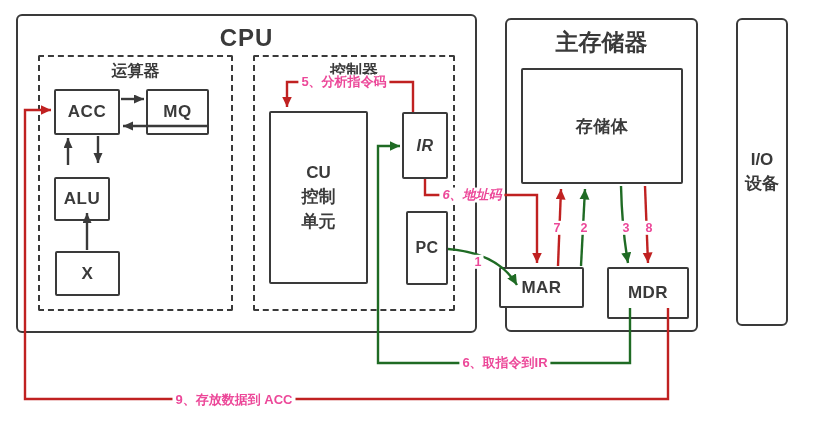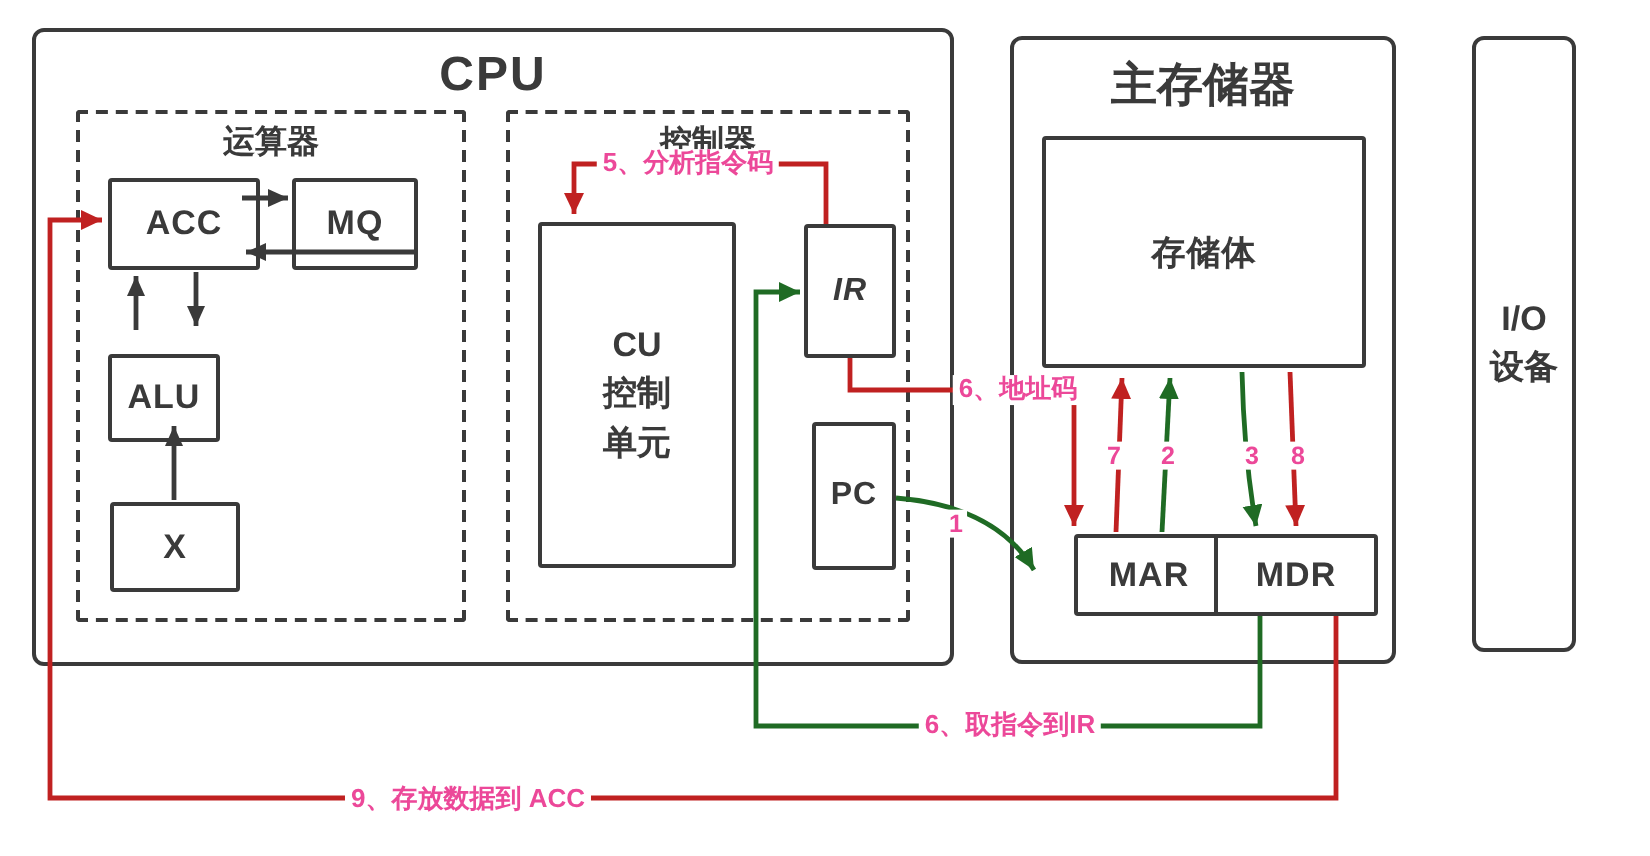--- a/index.html
+++ b/index.html
@@ -42,21 +42,21 @@
   </div>
 
   <div class="box dashed" style="left:38px;top:55px;width:195px;height:256px;">
     <div class="title-top sect-title">运算器</div>
   </div>
 
   <div class="box dashed" style="left:253px;top:55px;width:202px;height:256px;">
     <div class="title-top sect-title">控制器</div>
   </div>
 
-  <div class="box inner" style="left:54px;top:89px;width:76px;height:46px;">
+  <div class="box inner" style="left:54px;top:89px;width:66px;height:46px;">
     <span class="reg-label">ACC</span>
   </div>
   <div class="box inner" style="left:146px;top:89px;width:63px;height:46px;">
     <span class="reg-label">MQ</span>
   </div>
   <div class="box inner" style="left:54px;top:177px;width:56px;height:44px;">
     <span class="reg-label">ALU</span>
   </div>
   <div class="box inner" style="left:55px;top:251px;width:65px;height:45px;">
     <span class="reg-label">X</span>
@@ -73,24 +73,24 @@
   <div class="box inner" style="left:406px;top:211px;width:42px;height:74px;">
     <span class="reg-label" style="font-size:16px;">PC</span>
   </div>
 
   <div class="box outer" style="left:505px;top:18px;width:193px;height:314px;">
     <div class="title-top mem-title">主存储器</div>
   </div>
   <div class="box inner" style="left:521px;top:68px;width:162px;height:116px;">
     <span class="reg-label">存储体</span>
   </div>
-  <div class="box inner" style="left:537px;top:267px;width:75px;height:41px;text-align:center;">
+  <div class="box inner" style="left:499px;top:267px;width:85px;height:41px;text-align:center;">
     <span class="reg-label">MAR</span>
   </div>
-  <div class="box inner" style="left:607px;top:267px;width:82px;height:41px;">
+  <div class="box inner" style="left:607px;top:267px;width:82px;height:52px;">
     <span class="reg-label">MDR</span>
   </div>
 
   <div class="box outer multiline" style="left:736px;top:18px;width:52px;height:308px;font-size:17px;line-height:1.4;">
     <span>I/O</span>
     <span>设备</span>
   </div>
 
   <svg class="wires" width="825" height="428" viewBox="0 0 825 428">
     <defs>
@@ -124,21 +124,21 @@
     <path class="wire-green" d="M448,249 Q498,253 517,285" marker-end="url(#ag)"></path>
 
     <path class="wire-green" d="M581,266 L585,189" marker-end="url(#ag)"></path>
 
     <path class="wire-green" d="M621,186 Q622,228 628,263" marker-end="url(#ag)"></path>
 
     <path class="wire-green" d="M630,308 L630,363 L378,363 L378,146 L400,146" marker-end="url(#ag)"></path>
   </svg>
 
   <span class="flow-label" style="left:344px;top:82px;">5、分析指令码</span>
-  <span class="flow-label" style="left:509px;top:195px;">6、地址码</span>
+  <span class="flow-label" style="left:472px;top:195px;font-style:italic;">6、地址码</span>
   <span class="flow-label flow-num" style="left:478px;top:262px;">1</span>
   <span class="flow-label flow-num" style="left:557px;top:228px;">7</span>
   <span class="flow-label flow-num" style="left:584px;top:228px;">2</span>
   <span class="flow-label flow-num" style="left:626px;top:228px;">3</span>
   <span class="flow-label flow-num" style="left:649px;top:228px;">8</span>
   <span class="flow-label" style="left:505px;top:363px;">6、取指令到IR</span>
   <span class="flow-label" style="left:234px;top:400px;">9、存放数据到 ACC</span>
 
 </div>
 

